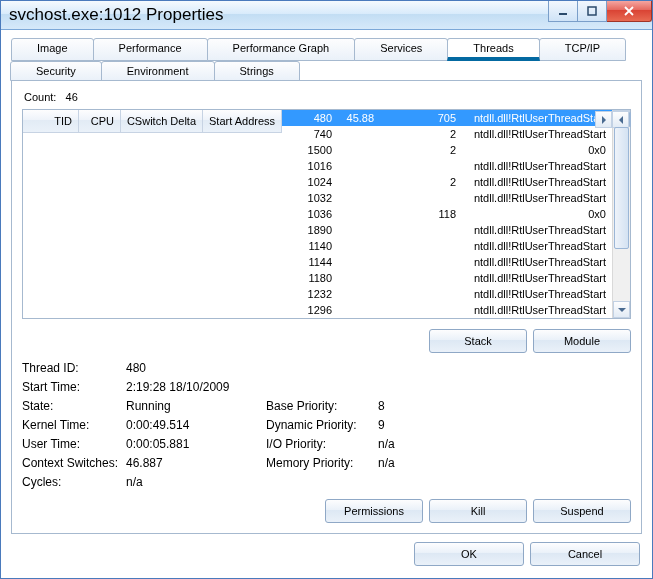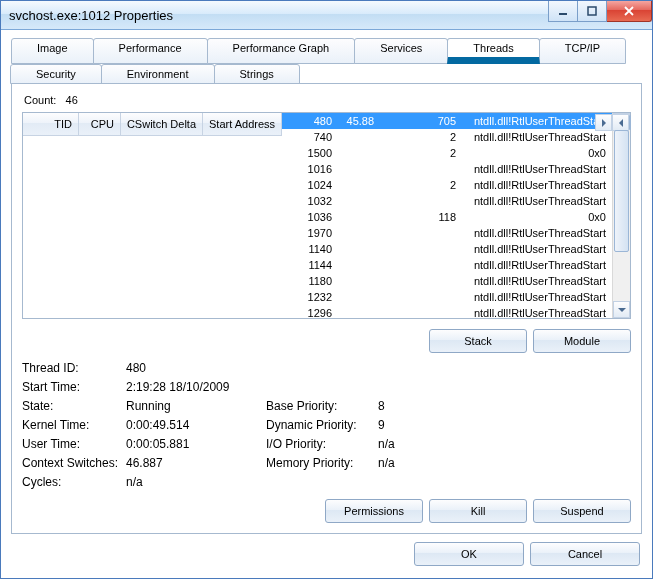--- a/index.html
+++ b/index.html
@@ -1,28 +1,28 @@
 <!DOCTYPE html>
 <html><head>
 <meta charset="utf-8">
 <style>
   html,body{margin:0;padding:0;font-family:"Segoe UI",Tahoma,sans-serif;font-size:11px;color:#000;background:#d6e6f7}
   .window{width:653px;height:579px;box-sizing:border-box;background:#fff;border:1px solid #4a7abc;box-shadow:0 0 8px rgba(0,0,0,.3);display:flex;flex-direction:column}
   .titlebar{height:28px;background:linear-gradient(#f5fafe,#d9ebfb 45%,#c2ddf3 46%,#d6e9fa);display:flex;align-items:center;padding:0 0 0 8px;border-bottom:1px solid #7ca8d8}
-  .titlebar-text{flex:1;color:#000;font-size:13px}
+  .titlebar-text{flex:1;color:#000;font-size:17px}
   .winbtns{display:flex;height:100%}
   .winbtn{width:28px;height:20px;margin-top:0;border:1px solid #7a9ec9;border-top:none;background:linear-gradient(#f2f7fd,#cfe3f7);font-size:10px;display:flex;align-items:center;justify-content:center;color:#30506f}
   .winbtn+.winbtn{border-left:none}
   .winbtn.close{width:44px;background:linear-gradient(#f5a5a0,#e5685e 45%,#d94334 46%,#e86a52);color:#fff;border-color:#a03428;border-top-right-radius:0;border-bottom-right-radius:3px}
   .winbtn svg{width:10px;height:10px}
   .client{flex:1;background:#fff;padding:8px 10px 10px;display:flex;flex-direction:column;min-height:0}
   .tabs{display:flex;gap:0;margin-bottom:-1px;flex-wrap:wrap}
   .tab{padding:3px 25px;border:1px solid #a6b9cf;background:linear-gradient(#fdfdfe,#eaf1f9);border-top-left-radius:3px;border-top-right-radius:3px;font-size:11px;cursor:default;position:relative}
   .tab+.tab{margin-left:-1px}
-  .tab.active{background:#fff;border-bottom:7px solid #0369a1;z-index:2}
+  .tab.active{background:#fff;border-bottom:4px solid #0369a1;z-index:2}
   .tabbody{border:1px solid #a6b9cf;flex:1;padding:8px 10px 10px;display:flex;flex-direction:column;background:#fff;min-height:0}
   .countrow{margin:2px 2px 6px}
   .grid{flex:1;border:1px solid #a6b9cf;display:flex;min-height:0}
   .gridinner{flex:1;display:flex;flex-direction:row;min-width:0}
   .gridhead{display:flex;background:linear-gradient(#fdfdfe,#eef3fa 45%,#e2ebf5 46%,#eaf1f9);border-bottom:1px solid #c7d3e3;height:22px;align-items:center;font-size:11px}
   .gh{padding:0 6px;border-right:1px solid #c7d3e3;height:100%;display:flex;align-items:center;box-sizing:border-box;overflow:hidden;white-space:nowrap}
   .col-tid{width:56px;justify-content:flex-end}
   .col-cpu{width:42px;justify-content:flex-end}
   .col-csw{width:82px;justify-content:flex-end}
   .col-sa{flex:1}
@@ -144,21 +144,21 @@
                 <div class="gc csw"></div>
                 <div class="gc sa">ntdll.dll!RtlUserThreadStart</div>
               </div>
               <div class="grow">
                 <div class="gc tid">1036</div>
                 <div class="gc cpu"></div>
                 <div class="gc csw">118</div>
                 <div class="gc sa">0x0</div>
               </div>
               <div class="grow">
-                <div class="gc tid">1970</div>
+                <div class="gc tid">1890</div>
                 <div class="gc cpu"></div>
                 <div class="gc csw"></div>
                 <div class="gc sa">ntdll.dll!RtlUserThreadStart</div>
               </div>
               <div class="grow">
                 <div class="gc tid">1140</div>
                 <div class="gc cpu"></div>
                 <div class="gc csw"></div>
                 <div class="gc sa">ntdll.dll!RtlUserThreadStart</div>
               </div>

